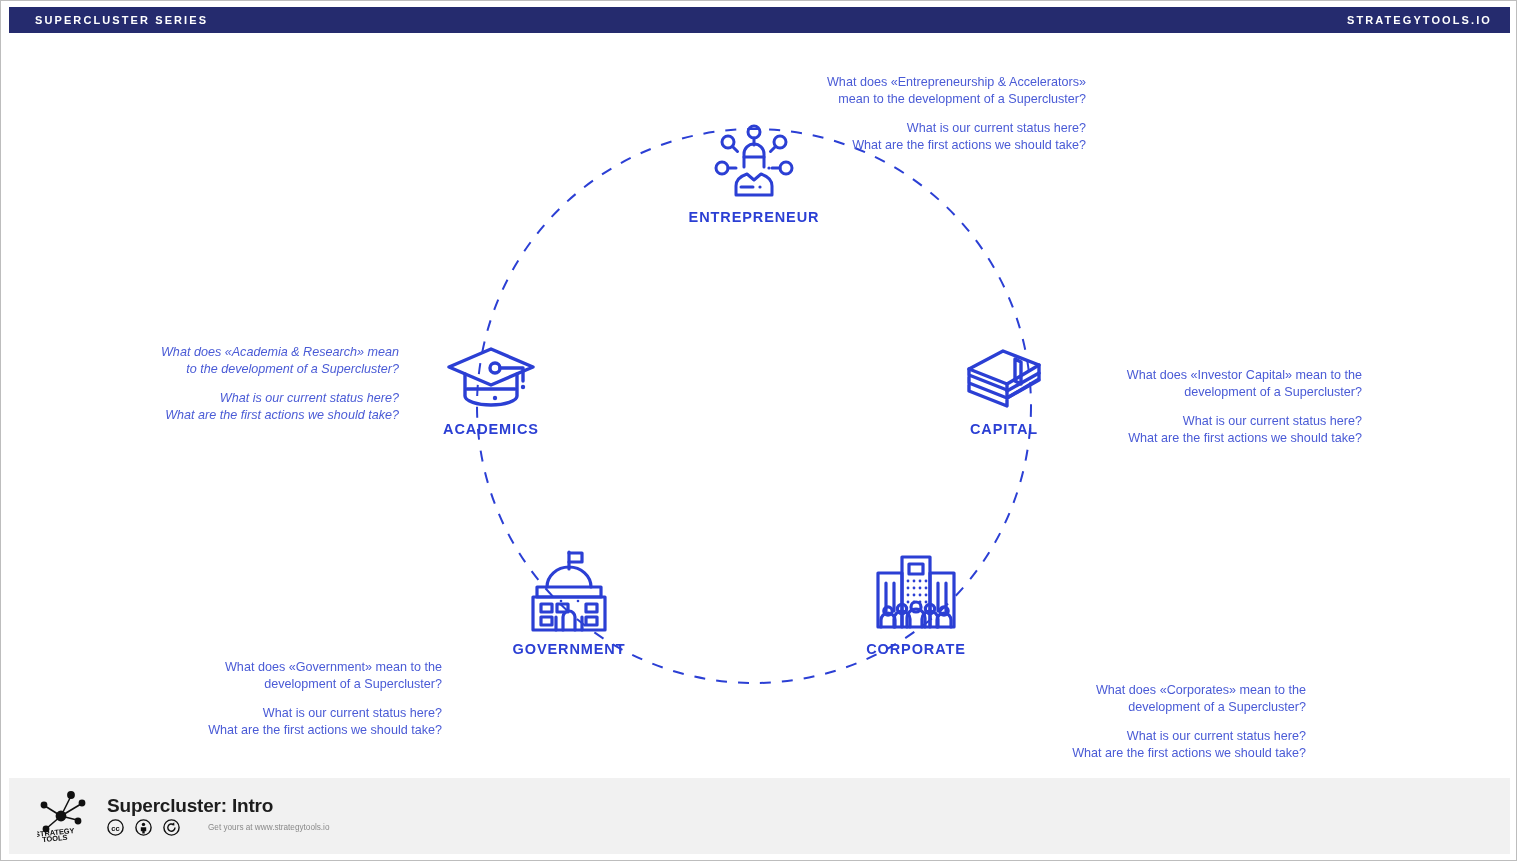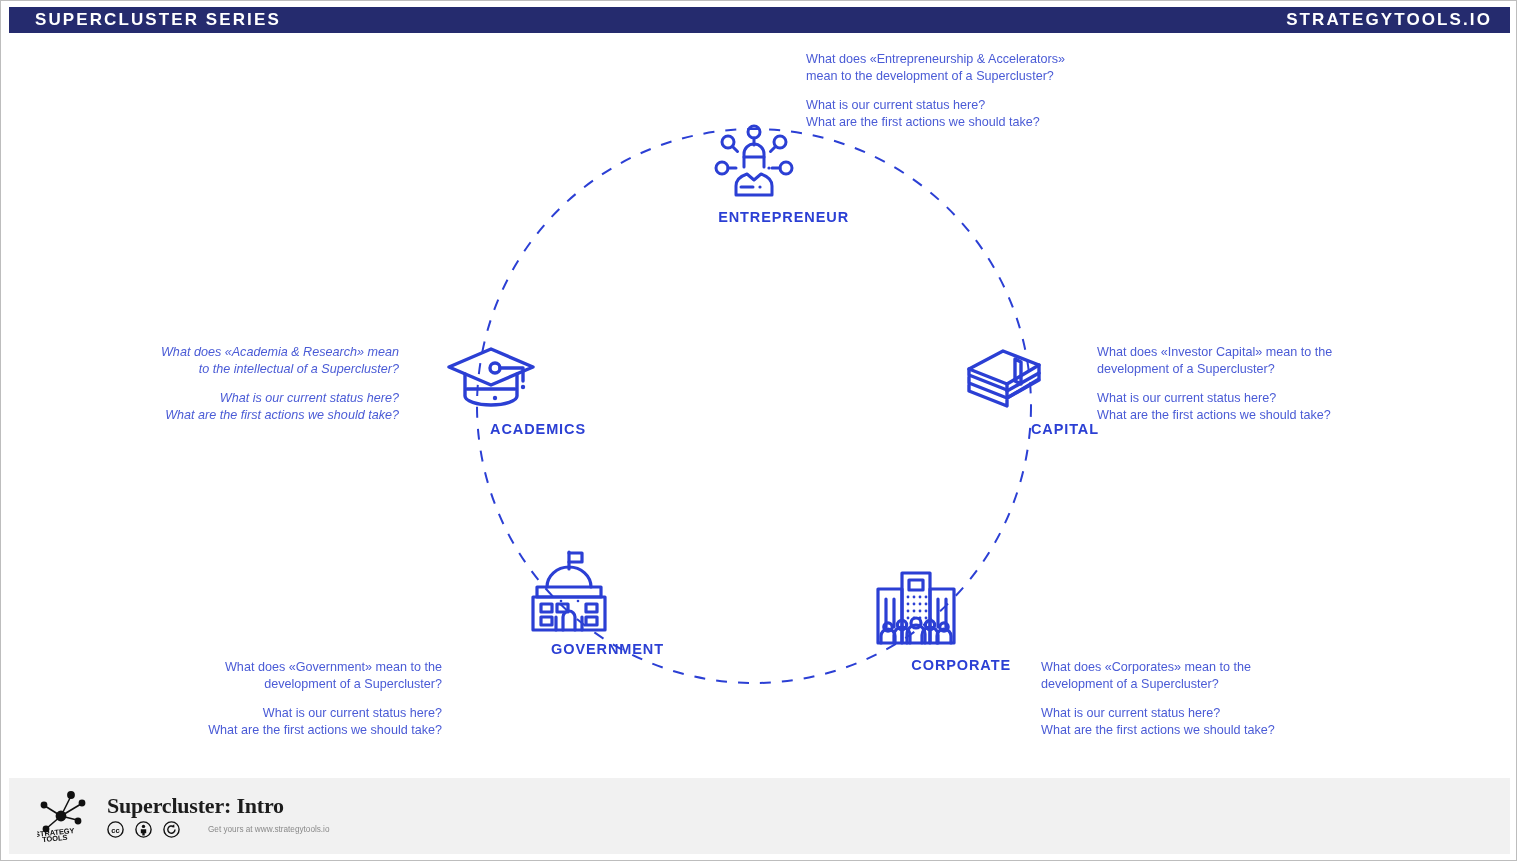--- a/index.html
+++ b/index.html
@@ -29,21 +29,21 @@
     height: 26px;
     background: #252b6e;
     display: flex;
     align-items: center;
     justify-content: space-between;
     box-sizing: border-box;
     padding: 0 18px 0 26px;
   }
   .header-left, .header-right {
     color: #ffffff;
-    font-size: 17px;
+    font-size: 11px;
     font-weight: bold;
     letter-spacing: 2.1px;
   }
 
   
   .canvas {
     position: absolute;
     left: 0;
     top: 32px;
     width: 1517px;
@@ -57,21 +57,21 @@
     width: 1517px;
     height: 745px;
     pointer-events: none;
   }
 
   
   .node {
     position: absolute;
     width: 190px;
     margin-left: -95px;
-    text-align: right;
+    text-align: center;
   }
   .node .icon {
     height: 92px;
     display: flex;
     align-items: flex-end;
     justify-content: center;
   }
   .node .label {
     margin-top: 6px;
     color: #2b3fd4;
@@ -84,21 +84,21 @@
   .qblock {
     position: absolute;
     color: #4a5bd6;
     font-size: 12.6px;
     line-height: 1.32;
     width: 270px;
   }
   .qblock .q-para { margin: 0; }
   .qblock .q-gap { height: 13px; }
   .qblock.right-align { text-align: right; }
-  .qblock.left-align { text-align: left; }
+  .qblock.left-align { text-align: right; margin-top: 23px; }
 
   
   .footer {
     position: absolute;
     left: 8px;
     top: 777px;
     width: 1501px;
     height: 76px;
     background: #f1f1f1;
     box-sizing: border-box;
@@ -111,26 +111,25 @@
   }
   .logo-mark {
     width: 56px;
     height: 56px;
     flex: none;
   }
   .footer-text {
     margin-left: 14px;
   }
   .footer-title {
-    font-size: 22px;
+    font-size: 19px;
     font-weight: bold;
     color: #1d1d1d;
     letter-spacing: -0.2px;
     line-height: 1.05;
-    font-family: Liberation Serif, serif;
   }
   .footer-row {
     display: flex;
     align-items: center;
     margin-top: 4px;
   }
   .cc-badges {
     display: flex;
     gap: 11px;
     flex: none;
@@ -254,21 +253,21 @@
             <path d="M33 68 v13"></path>
             <path d="M59 68 v13"></path>
             <circle cx="38" cy="52" r="1.3" fill="#2b3fd4" stroke="none"></circle>
             <circle cx="55" cy="52" r="1.3" fill="#2b3fd4" stroke="none"></circle>
           </g>
         </svg>
       </div>
       <div class="label">GOVERNMENT</div>
     </div>
 
-    <div class="node" style="left:915px; top:526px;">
+    <div class="node" style="left:915px; top:510px;">
       <div class="icon">
         <svg width="92" height="86" viewBox="0 0 92 86">
           <g fill="none" stroke="#2b3fd4" stroke-width="3.2" stroke-linecap="round" stroke-linejoin="round">
 
             <path d="M32 8 h28 v70 H32 z"></path>
             <rect x="39" y="15" width="14" height="10"></rect>
 
             <g fill="#2b3fd4" stroke="none">
               <circle cx="38" cy="32" r="1.4"></circle>
                 <circle cx="44" cy="32" r="1.4"></circle>
@@ -315,21 +314,21 @@
     <div class="qblock left-align" style="left:805px; top:18px; width:280px;">
       <p class="q-para">What does «Entrepreneurship &amp; Accelerators»</p>
       <p class="q-para">mean to the development of a Supercluster?</p>
       <div class="q-gap"></div>
       <p class="q-para">What is our current status here?</p>
       <p class="q-para">What are the first actions we should take?</p>
     </div>
 
     <div class="qblock right-align" style="left:128px; top:311px; width:270px;font-style:italic;">
       <p class="q-para">What does «Academia &amp; Research» mean</p>
-      <p class="q-para">to the intellectual of a Supercluster?</p>
+      <p class="q-para">to the development of a Supercluster?</p>
       <div class="q-gap"></div>
       <p class="q-para">What is our current status here?</p>
       <p class="q-para">What are the first actions we should take?</p>
     </div>
 
     <div class="qblock left-align" style="left:1096px; top:311px; width:265px;">
       <p class="q-para">What does «Investor Capital» mean to the</p>
       <p class="q-para">development of a Supercluster?</p>
       <div class="q-gap"></div>
       <p class="q-para">What is our current status here?</p>

